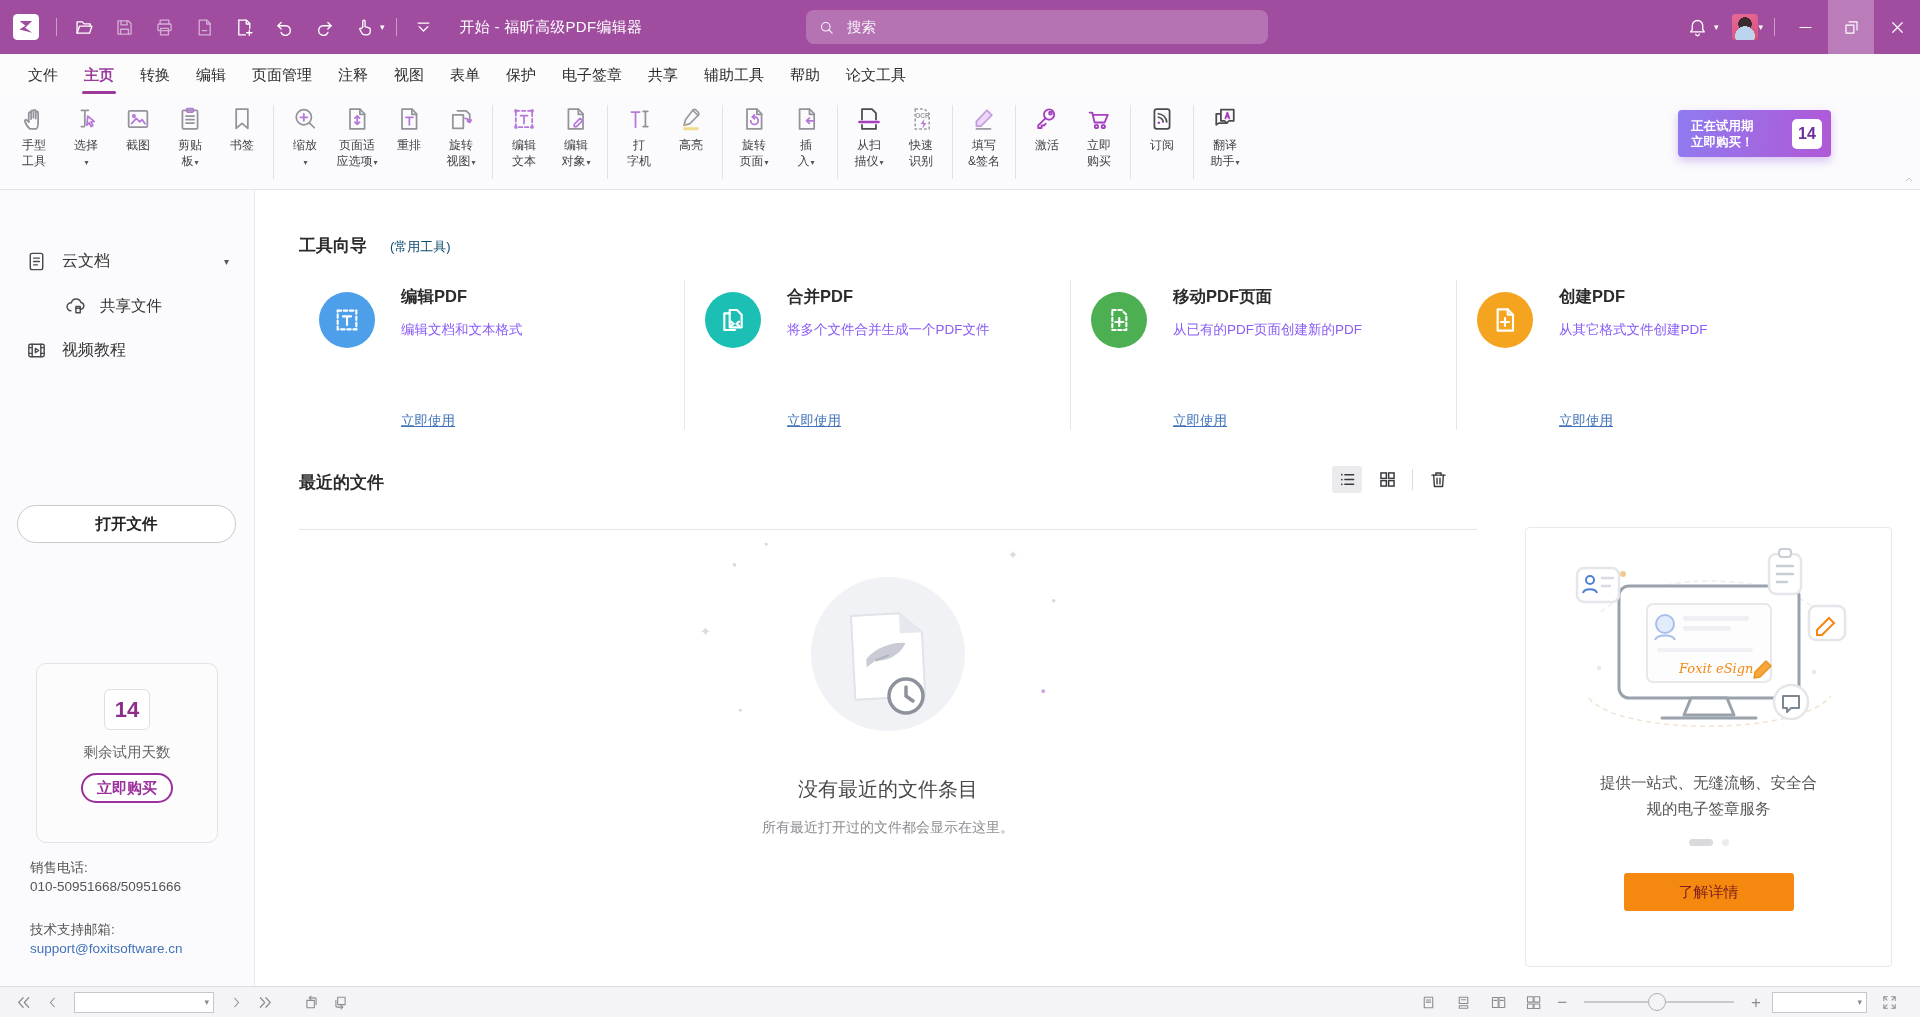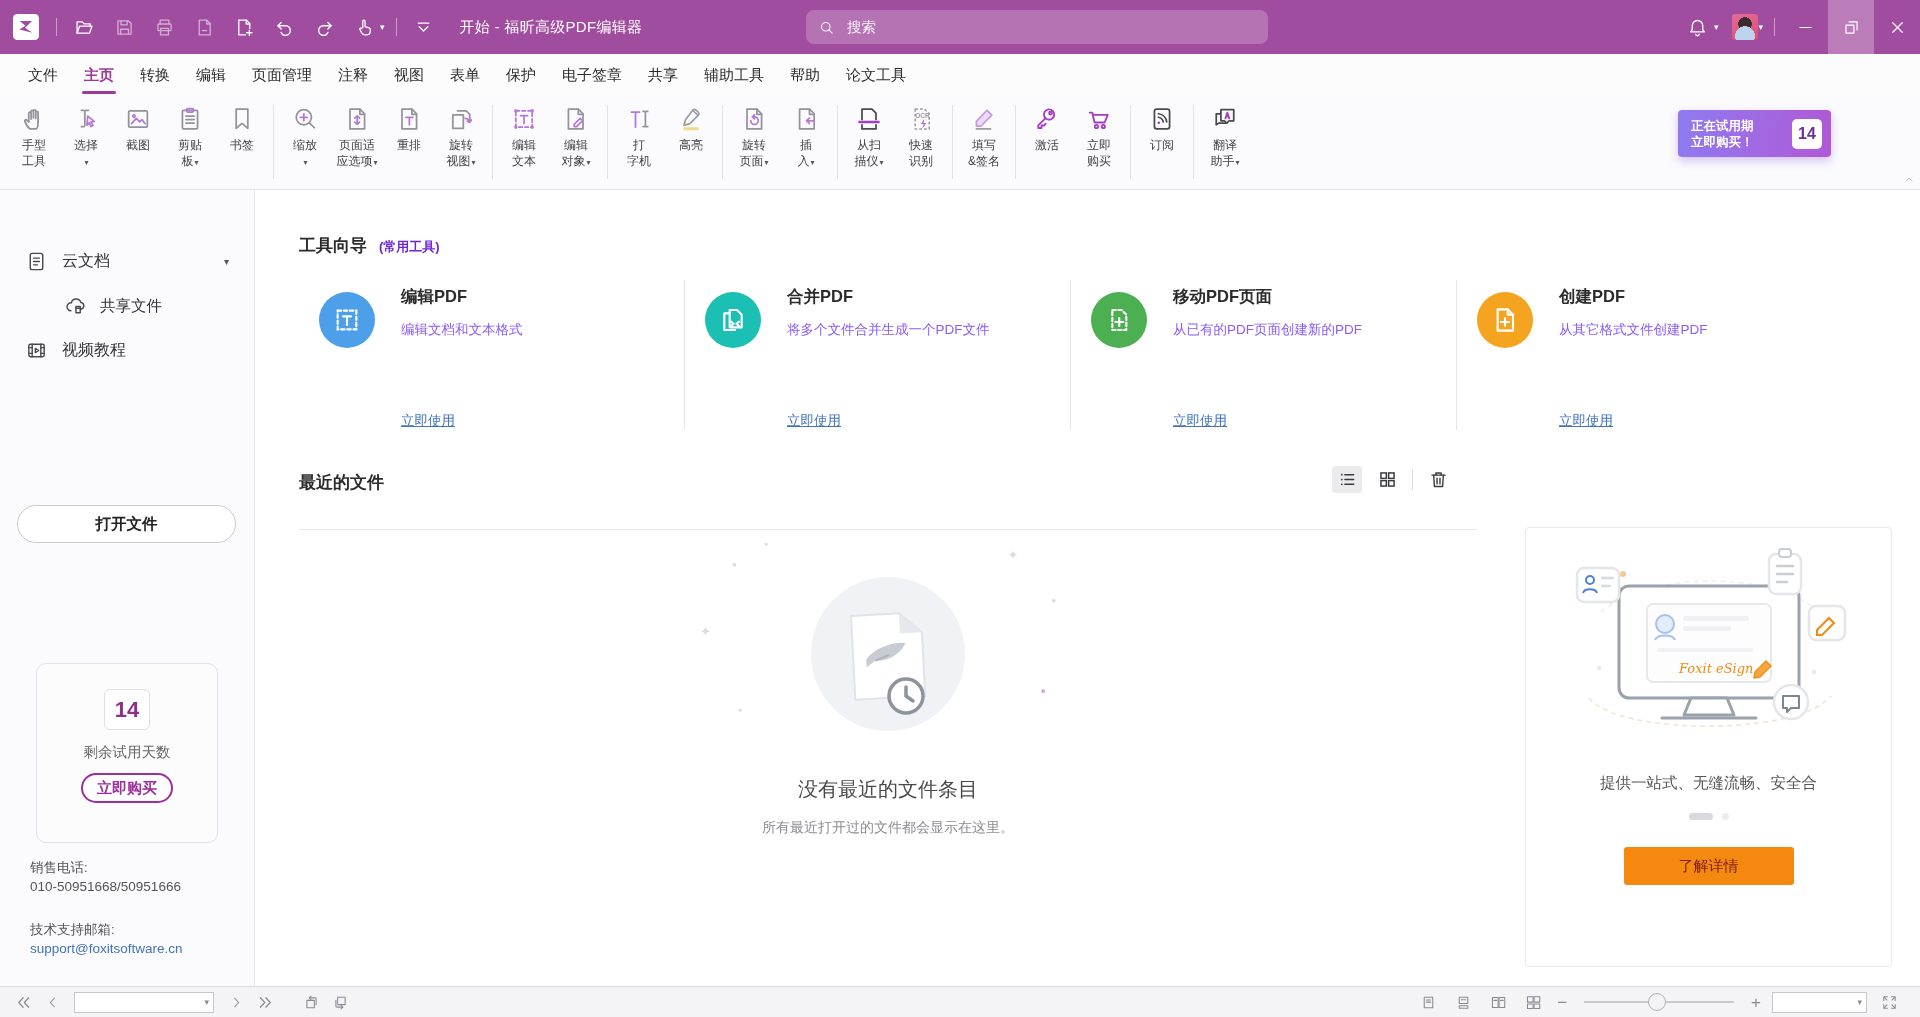--- a/index.html
+++ b/index.html
@@ -74,21 +74,21 @@
   .buy-pill{margin:11px auto 0;width:88px;height:26px;border:2px solid #9B2F9B;border-radius:16px;color:#9B2F9B;
     font-weight:bold;font-size:15px;display:flex;align-items:center;justify-content:center;cursor:pointer;background:#fff}
   .contact{position:absolute;left:30px;right:14px;top:668px;font-size:13.5px;color:#555}
   .contact .row{line-height:19px}
   .contact .gap{height:24px}
   .contact .email{color:#4273B8;cursor:pointer}
 
   
   .main{position:absolute;left:256px;top:190px;right:0;bottom:31px;background:#fff}
   .tools-title{position:absolute;left:43px;top:44px;font-size:17px;font-weight:bold;color:#2b2b2b}
-  .tools-subtitle{font-weight:bold;font-size:13px;color:#6d28d9;margin-left:12px}
+  .tools-subtitle{font-weight:normal;font-size:13px;color:#0c4a6e;margin-left:23px}
   .cards{position:absolute;left:43px;top:90px;right:78px;height:150px;display:flex}
   .card{flex:1;position:relative;display:flex;align-items:flex-start;padding:4px 8px 0 20px;box-sizing:border-box}
   .card + .card{border-left:1px solid #E6E6EA}
   .card-circle{width:56px;height:56px;border-radius:50%;flex:0 0 56px;display:flex;align-items:center;justify-content:center;margin-top:8px}
   .card-circle svg{width:32px;height:32px}
   .card-text{margin-left:26px;padding-top:2px}
   .card-title{font-size:16.5px;font-weight:bold;color:#2b2b2b}
   .card-desc{font-size:13.5px;color:#8b5cf6;margin-top:13px;line-height:18px}
   .card-link{position:absolute;left:102px;bottom:0;font-size:13.5px;color:#4273B8;text-decoration:underline;cursor:pointer}
 
@@ -766,20 +766,21 @@
         <path d="M258 82 l12-12 5 5 -12 12 h-5 z" fill="none" stroke="#F5890F" stroke-width="2"></path>
         <circle cx="232" cy="154" r="17" fill="#fff" stroke="#E4E6EA" stroke-width="2.5"></circle>
         <path d="M224 148 h16 v12 h-8 l-4 4 v-4 h-4 z" fill="none" stroke="#7B8894" stroke-width="2" stroke-linejoin="round"></path>
         <circle cx="64" cy="26" r="3" fill="#F2C894"></circle>
         <circle cx="40" cy="120" r="2.2" fill="#E8E8EC"></circle>
         <circle cx="255" cy="124" r="2.2" fill="#E8E8EC"></circle>
       </svg>
     </div>
     <div class="promo-text">
       <div>提供一站式、无缝流畅、安全合</div>
+      <div>规的电子签章服务</div>
     </div>
     <div class="promo-dots">
       <span class="dot-active"></span>
       <span class="dot"></span>
     </div>
     <div class="promo-btn">了解详情</div>
   </div>
 </div>
 
 <div class="statusbar">

